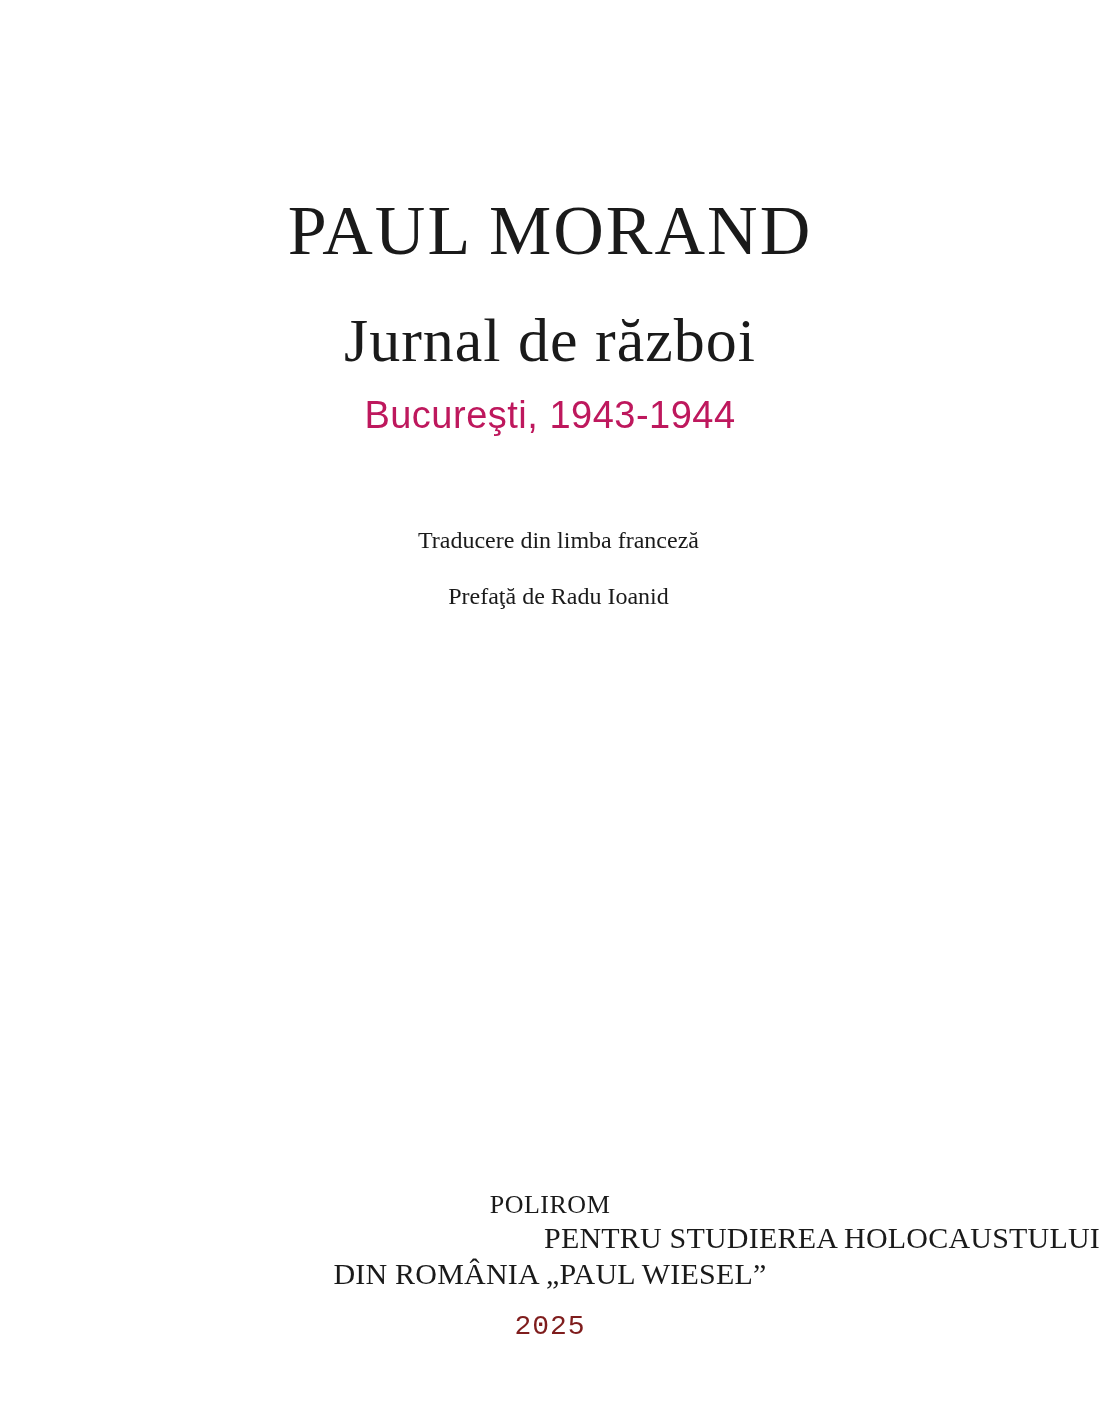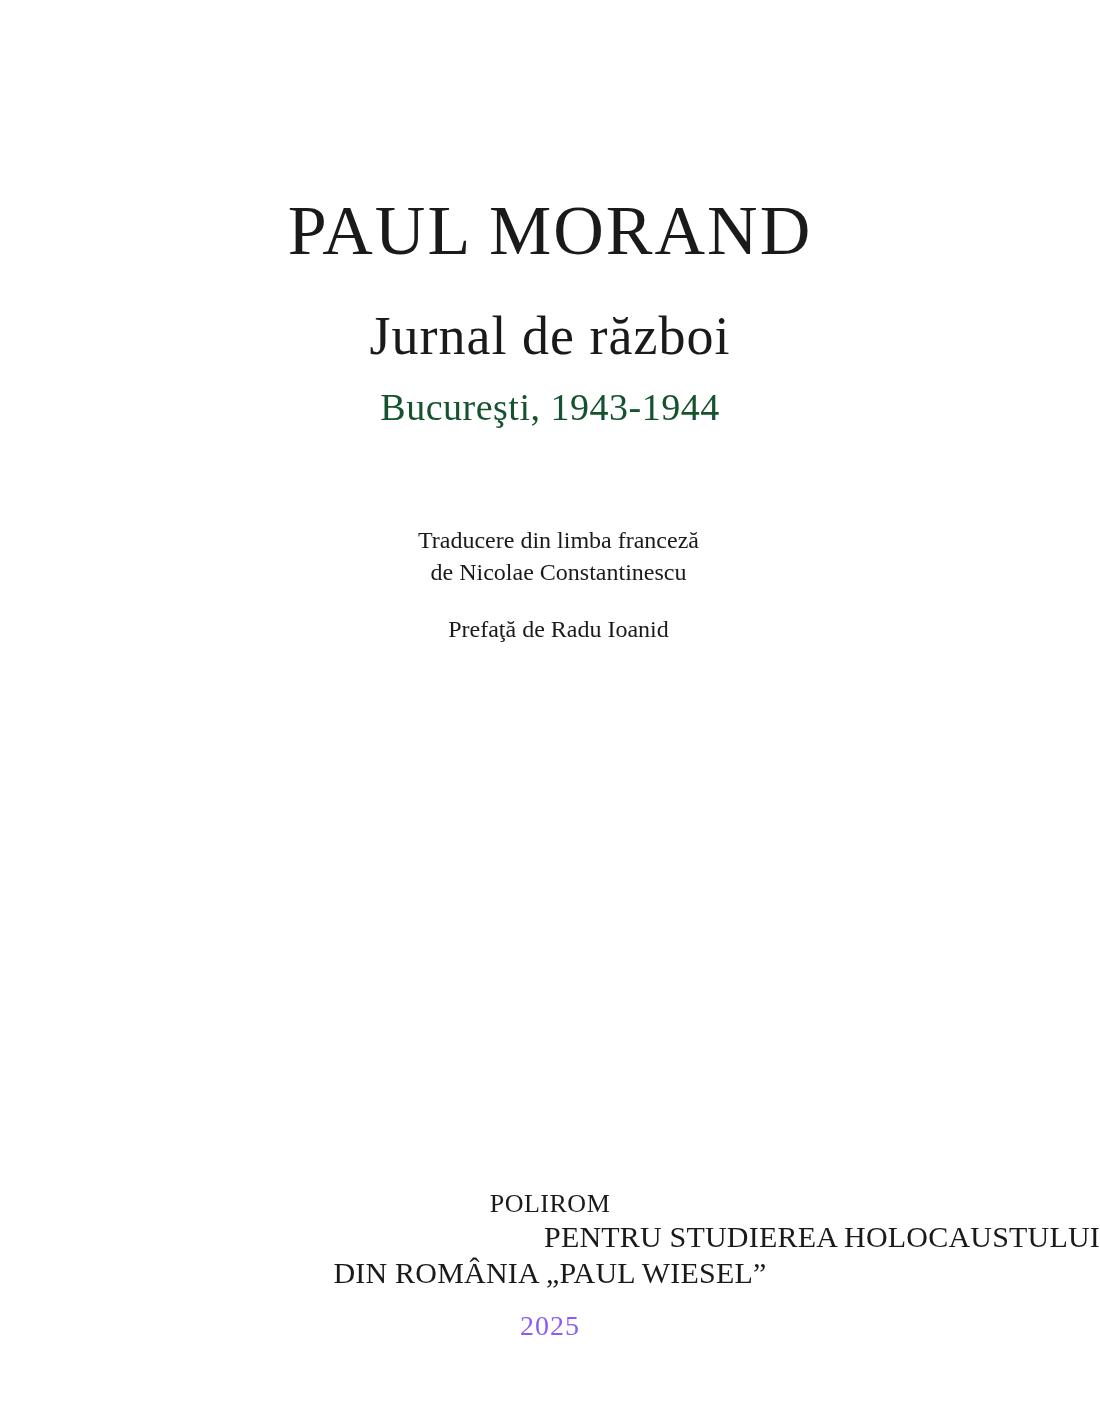--- a/index.html
+++ b/index.html
@@ -35,35 +35,35 @@
     line-height: 1.0;
     letter-spacing: 2px;
     font-weight: 400;
     color: #1a1a1a;
     margin: 0;
     white-space: nowrap;
   }
 
   .book-title {
     font-family: "Liberation Serif", serif;
-    font-size: 54px;
+    font-size: 62px;
     line-height: 1.05;
     font-weight: 400;
     color: #1a1a1a;
     margin: 0;
     margin-top: 42px;
     letter-spacing: 1px;
   }
 
   .book-subtitle {
-    font-family: Liberation Serif, serif;
+    font-family: Liberation Sans, sans-serif;
     font-size: 38px;
     line-height: 1.1;
     font-weight: 400;
-    color: #14532d;
+    color: #be185d;
     margin: 0;
     margin-top: 22px;
     letter-spacing: 0.5px;
   }
 
   .credits {
     position: absolute;
     top: 524px;
     left: 0;
     width: 1100px;
@@ -98,42 +98,41 @@
   .publisher-institute {
     font-family: "Liberation Serif", serif;
     font-size: 30px;
     line-height: 1.18;
     letter-spacing: 0.2px;
     color: #1a1a1a;
     margin: 0;
     margin-top: 16px;
   }
   .publisher-year {
-    font-family: Liberation Serif, serif;
+    font-family: Liberation Mono, monospace;
     font-size: 28px;
-    color: #8b5cf6;
+    color: #7f1d1d;
     margin: 0;
     margin-top: 20px;
     letter-spacing: 1px;
   }
 </style>
 </head>
 <body>
 
 <div class="page">
 
   <div class="title-block">
     <h1 class="author-name">PAUL MORAND</h1>
     <h2 class="book-title">Jurnal de război</h2>
     <h3 class="book-subtitle">Bucureşti, 1943-1944</h3>
   </div>
 
   <div class="credits">
     <p class="credit-line">Traducere din limba franceză</p>
-    <p class="credit-line">de Nicolae Constantinescu</p>
     <p class="credit-line credit-gap">Prefaţă de Radu Ioanid</p>
   </div>
 
   <div class="publisher-block">
     <p class="publisher-name">POLIROM</p>
     <p class="publisher-institute" style="margin-top:0;text-align:right;">PENTRU STUDIEREA HOLOCAUSTULUI</p>
     <p class="publisher-institute" style="margin-top:0;">DIN ROMÂNIA „PAUL WIESEL”</p>
     <p class="publisher-year">2025</p>
   </div>
 

